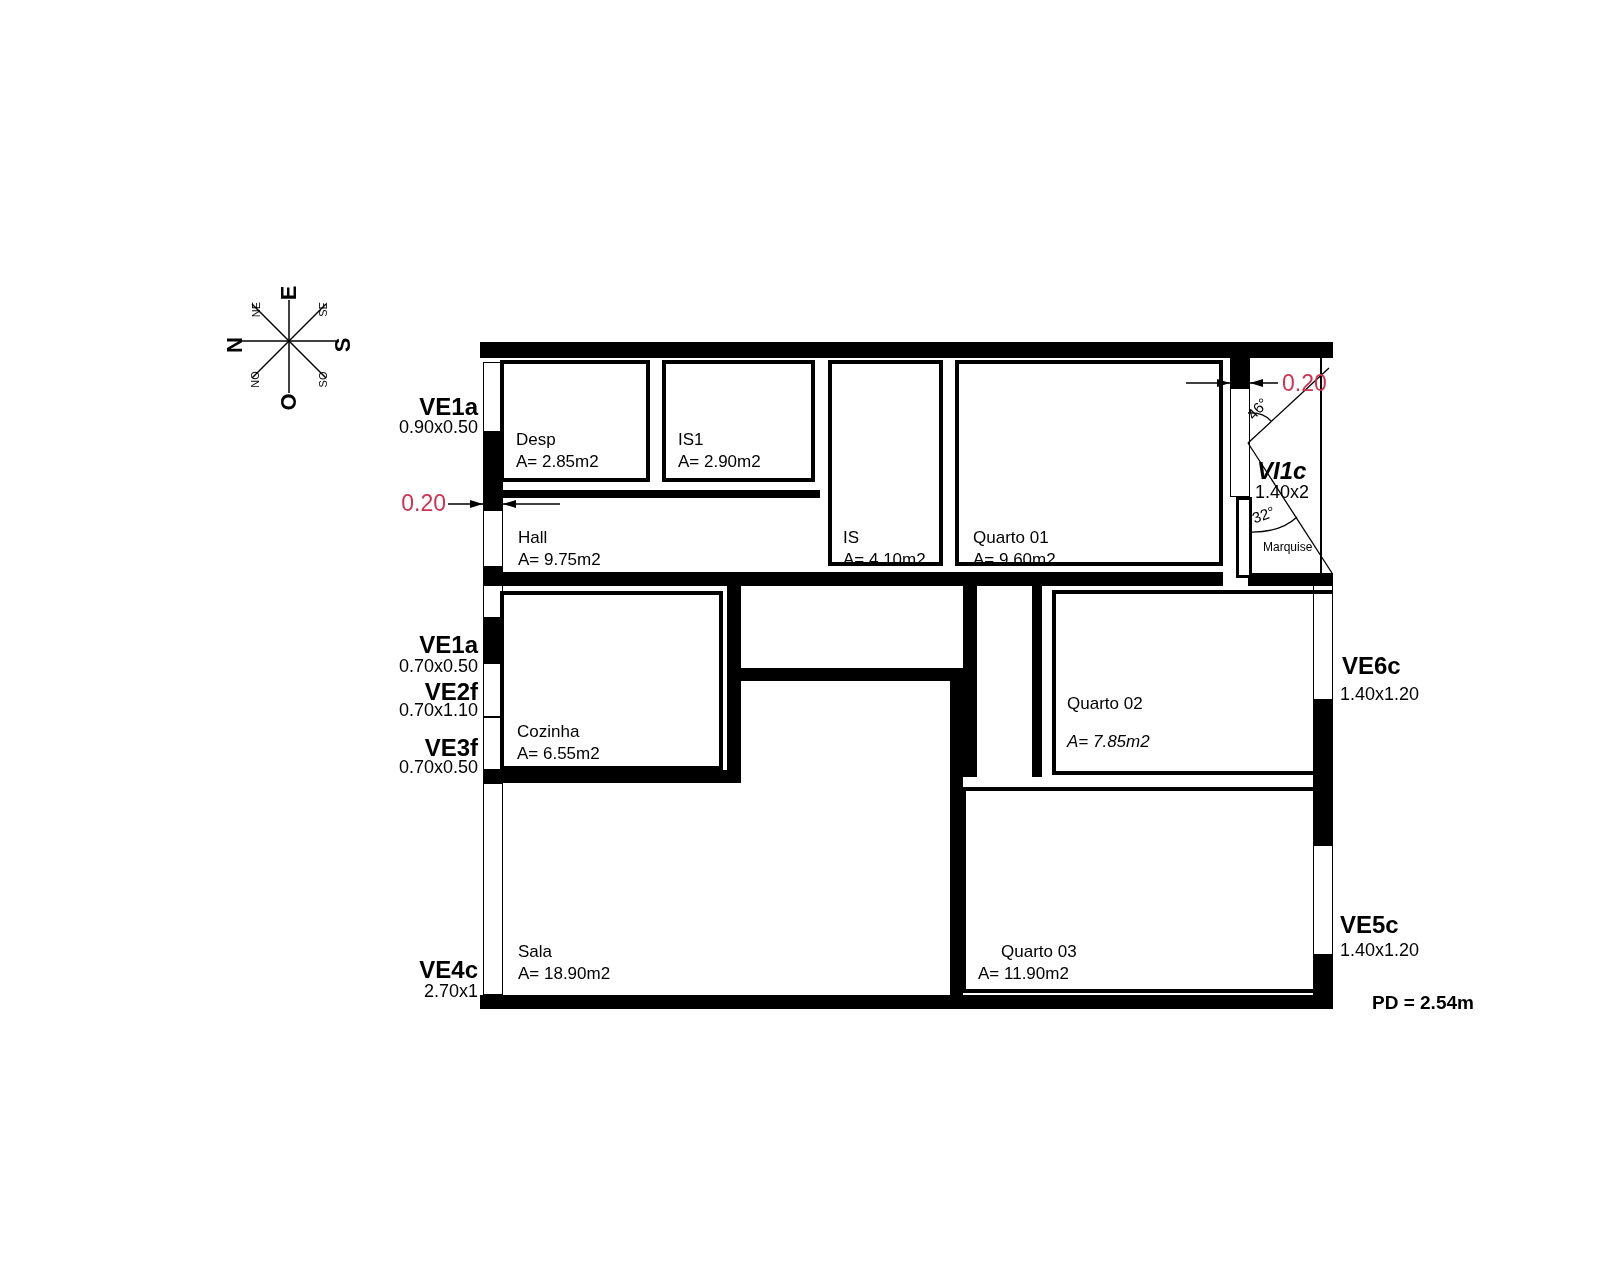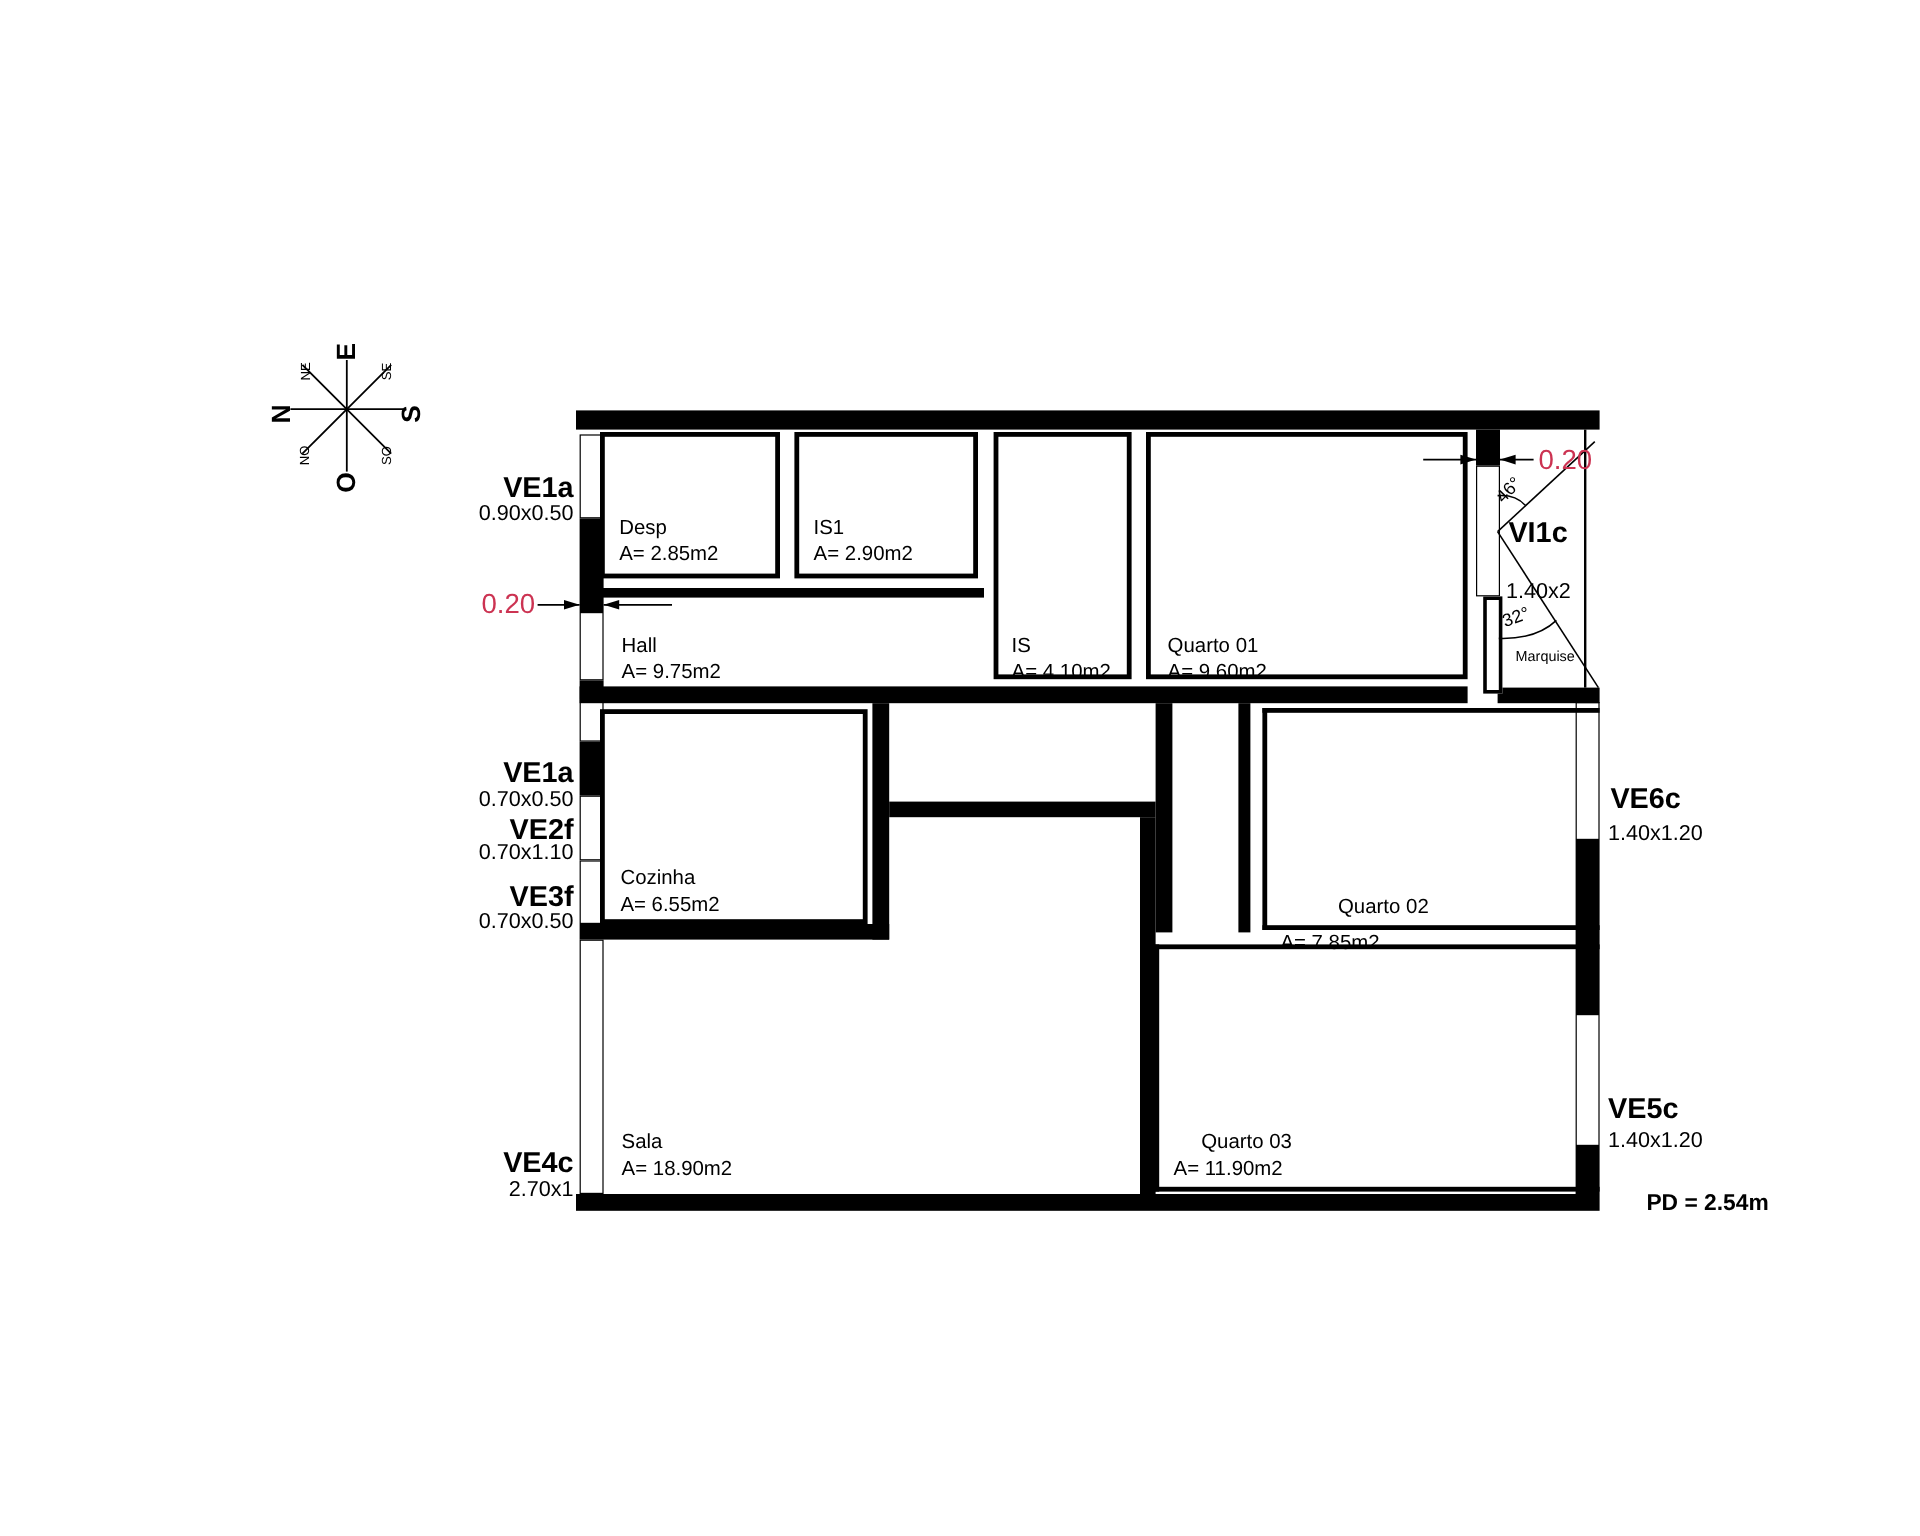--- a/index.html
+++ b/index.html
@@ -110,22 +110,22 @@
   <div class="rname" style="left:678px;top:430px;">IS1</div>
   <div class="rarea" style="left:678px;top:452px;">A= 2.90m2</div>
   <div class="rname" style="left:843px;top:528px;">IS</div>
   <div class="rarea" style="left:843px;top:550px;">A= 4.10m2</div>
   <div class="rname" style="left:973px;top:528px;">Quarto 01</div>
   <div class="rarea" style="left:973px;top:550px;">A= 9.60m2</div>
   <div class="rname" style="left:518px;top:528px;">Hall</div>
   <div class="rarea" style="left:518px;top:550px;">A= 9.75m2</div>
   <div class="rname" style="left:517px;top:722px;">Cozinha</div>
   <div class="rarea" style="left:517px;top:744px;">A= 6.55m2</div>
-  <div class="rname" style="left:1067px;top:746px;margin-left:48px;">Quarto 02</div>
-  <div class="rarea" style="left:1067px;top:776px;">A= 7.85m2</div>
+  <div class="rname" style="left:1067px;top:694px;">Quarto 02</div>
+  <div class="rarea" style="left:1067px;top:732px;font-style:italic;">A= 7.85m2</div>
   <div class="rname" style="left:518px;top:942px;">Sala</div>
   <div class="rarea" style="left:518px;top:964px;">A= 18.90m2</div>
   <div class="rname" style="left:978px;top:942px;margin-left:23px;">Quarto 03</div>
   <div class="rarea" style="left:978px;top:964px;">A= 11.90m2</div>
   <div class="rname" style="left:1263px;top:540px;font-size:12px;">Marquise</div>
 
   <div class="wname ralign" style="left:298px;top:393px;">VE1a</div>
   <div class="wdim ralign" style="left:298px;top:417px;">0.90x0.50</div>
   <div class="wname ralign" style="left:298px;top:631px;">VE1a</div>
   <div class="wdim ralign" style="left:298px;top:656px;">0.70x0.50</div>
@@ -133,21 +133,21 @@
   <div class="wdim ralign" style="left:298px;top:700px;">0.70x1.10</div>
   <div class="wname ralign" style="left:298px;top:734px;">VE3f</div>
   <div class="wdim ralign" style="left:298px;top:757px;">0.70x0.50</div>
   <div class="wname ralign" style="left:298px;top:956px;">VE4c</div>
   <div class="wdim ralign" style="left:298px;top:981px;">2.70x1</div>
 
   <div class="wname" style="left:1342px;top:652px;">VE6c</div>
   <div class="wdim" style="left:1340px;top:684px;">1.40x1.20</div>
   <div class="wname" style="left:1340px;top:911px;">VE5c</div>
   <div class="wdim" style="left:1340px;top:940px;">1.40x1.20</div>
-  <div class="wname" style="left:1257px;top:431px;">VI1c</div>
+  <div class="wname" style="left:1257px;top:457px;font-style:italic;">VI1c</div>
   <div class="wdim" style="left:1255px;top:482px;">1.40x2</div>
 
   <div class="red ralign" style="left:266px;top:490px;">0.20</div>
   <div class="red" style="left:1282px;top:370px;">0.20</div>
   <div class="angle" style="left:1246px;top:400px;transform:rotate(-46deg);">46°</div>
   <div class="angle" style="left:1252px;top:506px;transform:rotate(-20deg);">32°</div>
   <div class="pd" style="left:1372px;top:992px;">PD = 2.54m</div>
 
 </div>
 

